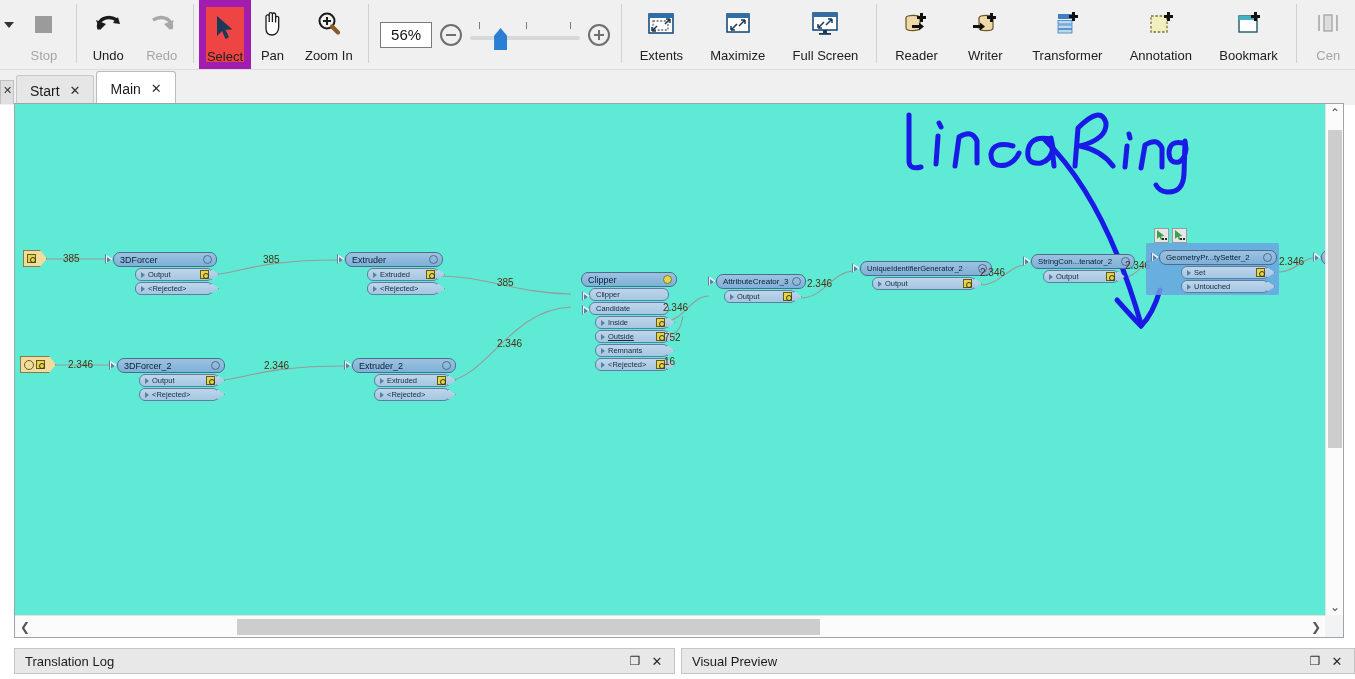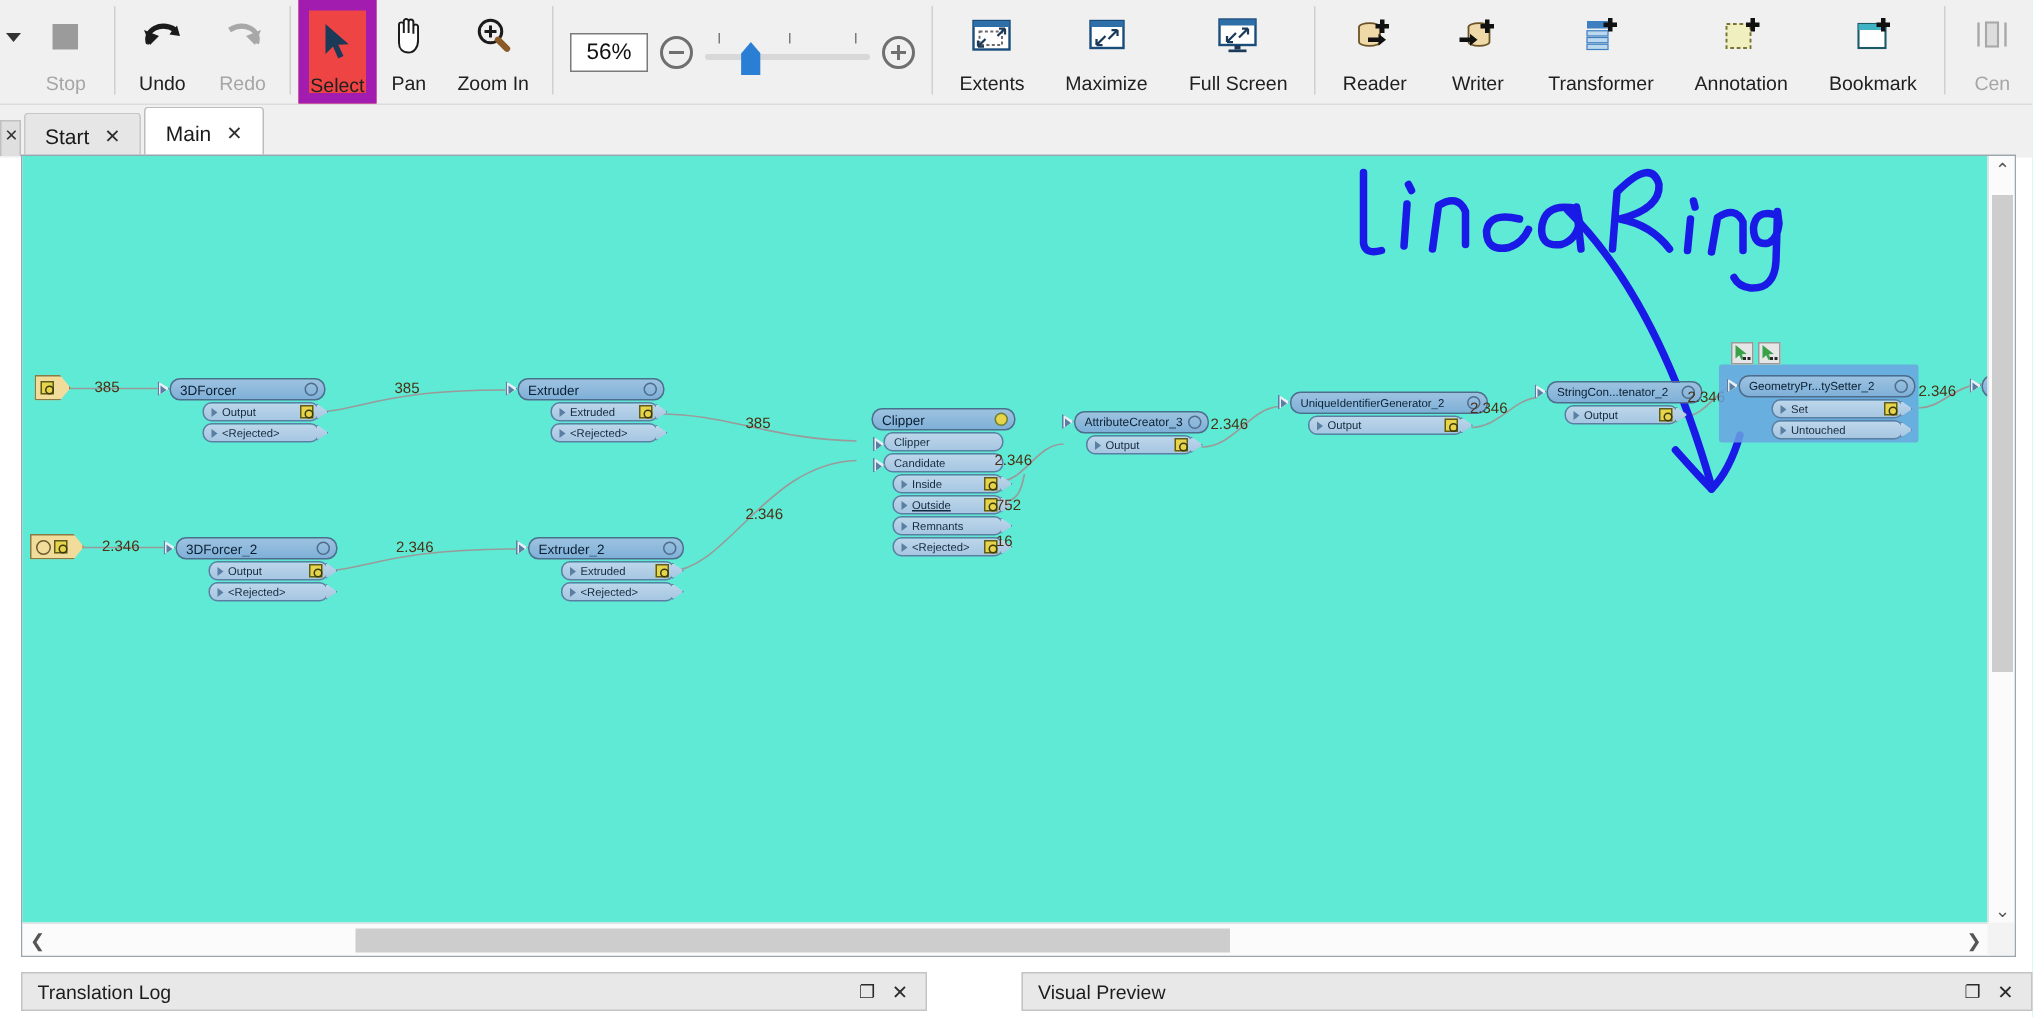--- a/index.html
+++ b/index.html
@@ -733,21 +733,21 @@
   </div>
 
   <div id="hscroll">
     <div class="sbtn" style="left:0;top:0;width:20px;height:22px;">❮</div>
     <div class="thumb"></div>
     <div class="sbtn" style="right:0;top:0;width:20px;height:22px;">❯</div>
   </div>
   <div id="corner"></div>
 </div>
 
-<div class="panel-header" style="left:14px; top:648px; width:604px;">
+<div class="panel-header" style="left:14px; top:648px; width:661px;">
   <span class="ptitle">Translation Log</span>
   <span class="pbtn float">❐</span>
   <span class="pbtn">✕</span>
 </div>
 
 <div class="panel-header" style="left:681px; top:648px; width:674px;">
   <span class="ptitle">Visual Preview</span>
   <span class="pbtn float">❐</span>
   <span class="pbtn">✕</span>
 </div>

